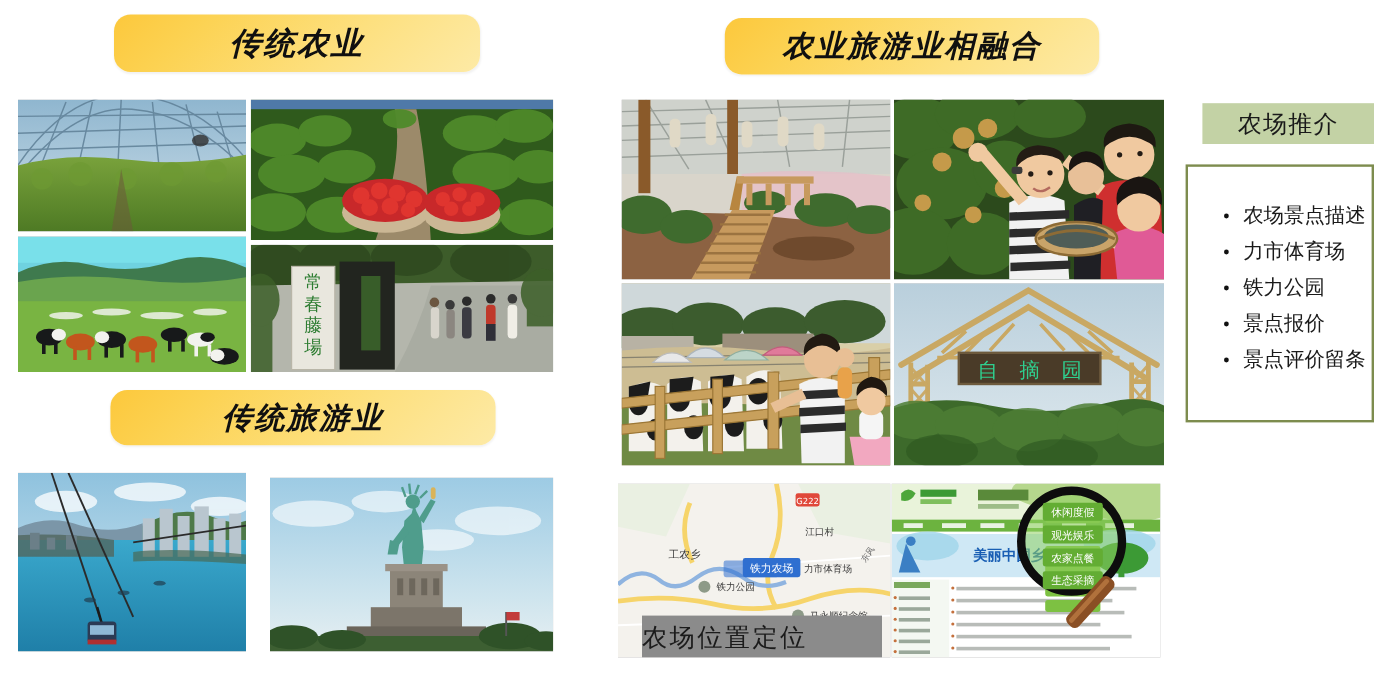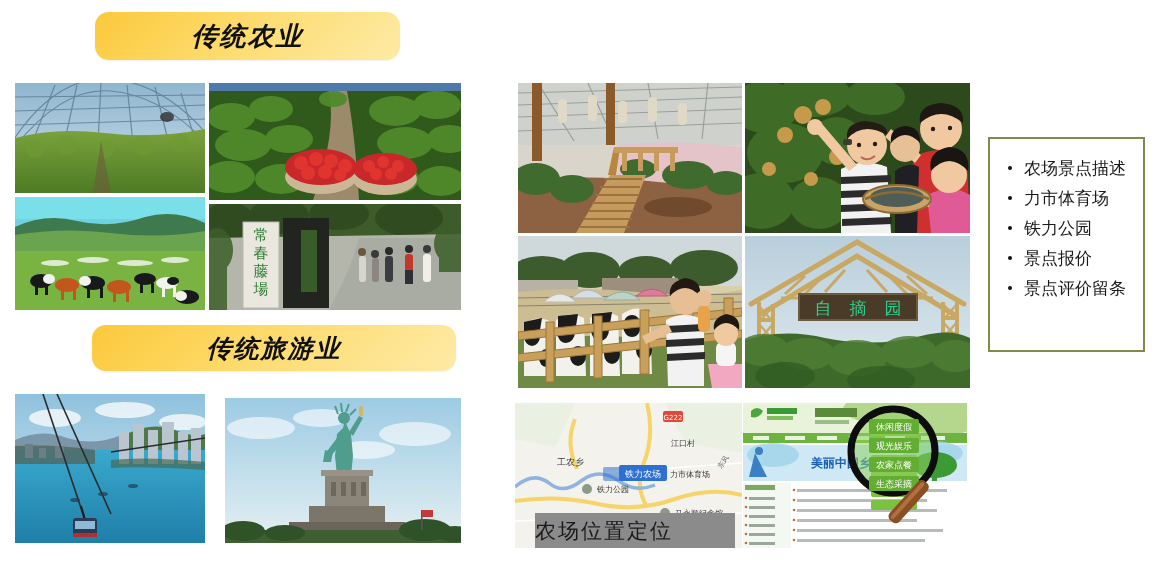--- a/index.html
+++ b/index.html
@@ -21,21 +21,21 @@
     box-shadow:0 1px 2px rgba(0,0,0,.06);
   }
   .pill span{
     font-family:"DejaVu Sans","Liberation Sans",sans-serif;
     font-weight:bold;font-style:italic;
     color:#101010;letter-spacing:2px;
     white-space:nowrap;
   }
   #pill-trad-agri{left:95px;top:12px;width:305px;height:48px;}
   #pill-trad-agri span{font-size:26px;}
-  #pill-trad-tour{left:92px;top:325px;width:364px;height:46px;}
+  #pill-trad-tour{left:92px;top:325px;width:321px;height:46px;}
   #pill-trad-tour span{font-size:25px;}
   #pill-fusion{left:604px;top:15px;width:312px;height:47px;}
   #pill-fusion span{font-size:25px;}
 
   
   .photo{position:absolute;overflow:hidden;background:#cfcfcf;}
 
   
   #grid-agri{position:absolute;left:15px;top:83px;width:446px;height:227px;}
   #ph-greenhouse{left:0;top:0;width:190px;height:110px;}
@@ -71,41 +71,44 @@
   #side-header{
     position:absolute;left:1002px;top:86px;width:143px;height:34px;
     background:#c3d2a5;display:flex;align-items:center;justify-content:center;
   }
   #side-header span{font-size:20px;color:#1a1a1a;letter-spacing:1px;
     font-family:"DejaVu Sans","Liberation Sans",sans-serif;}
   #side-box{
     position:absolute;left:988px;top:137px;width:157px;height:215px;
     border:2px solid #7d8c4e;background:#ffffff;box-sizing:border-box;
   }
-  #side-list{list-style:none;margin:0;padding:14px 0 0 0;}
+  #side-list{list-style:none;margin:12px;padding:14px 0 0 0;}
   #side-list li{
     position:relative;padding:0 0 0 34px;
     height:30px;line-height:30px;
     font-size:17px;color:#1a1a1a;white-space:nowrap;
     font-family:"DejaVu Sans","Liberation Sans",sans-serif;
   }
   #side-list li::before{
     content:"";position:absolute;left:18px;top:13px;
     width:4px;height:4px;border-radius:50%;background:#111;
   }
 </style>
 </head>
 <body>
 
 <div class="stage">
 
   <div class="pill" id="pill-trad-agri">
     <span>传统农业</span>
   </div>
 
+  <div class="pill" id="pill-fusion">
+    <span>农业旅游业相融合</span>
+  </div>
 
   <div class="pill" id="pill-trad-tour">
     <span>传统旅游业</span>
   </div>
 
   <div id="grid-agri">
 
     <div class="photo" id="ph-greenhouse">
       <svg width="100%" height="100%" viewBox="0 0 190 110" preserveAspectRatio="none">
         <defs>
@@ -873,20 +876,23 @@
           <g transform="rotate(42 180 82)">
             <rect x="174" y="78" width="13" height="52" rx="5" fill="#8a4f24"></rect>
             <rect x="177" y="80" width="4" height="48" rx="2" fill="#a9enter" opacity="0"></rect>
             <rect x="177" y="80" width="4" height="48" rx="2" fill="#b0713c"></rect>
           </g>
         </g>
       </svg>
     </div>
   </div>
 
+  <div id="side-header">
+    <span>农场推介</span>
+  </div>
 
   <div id="side-box">
     <ul id="side-list">
       <li>农场景点描述</li>
       <li>力市体育场</li>
       <li>铁力公园</li>
       <li>景点报价</li>
       <li>景点评价留条</li>
     </ul>
   </div>

